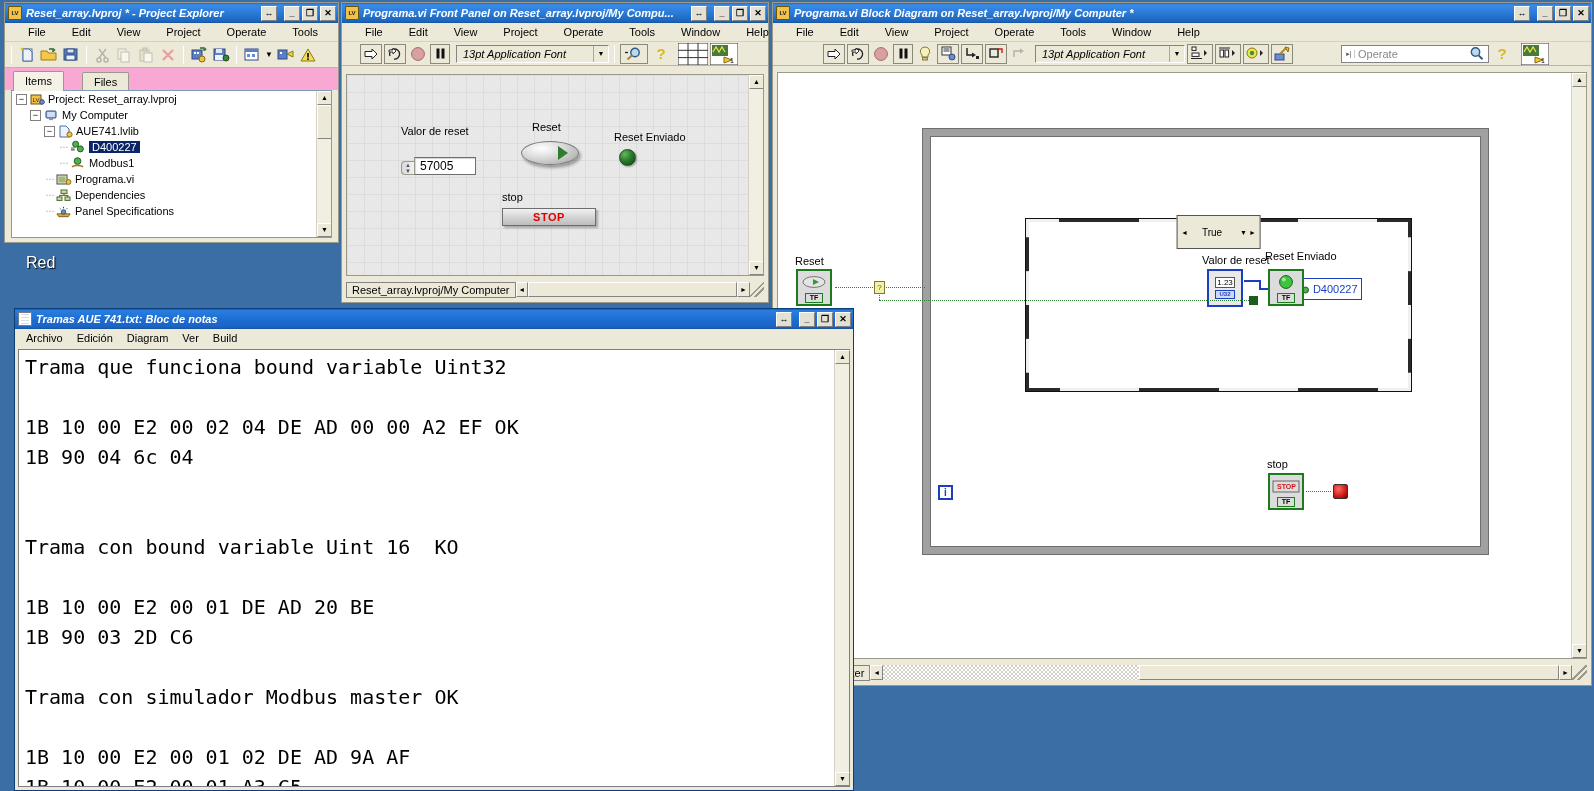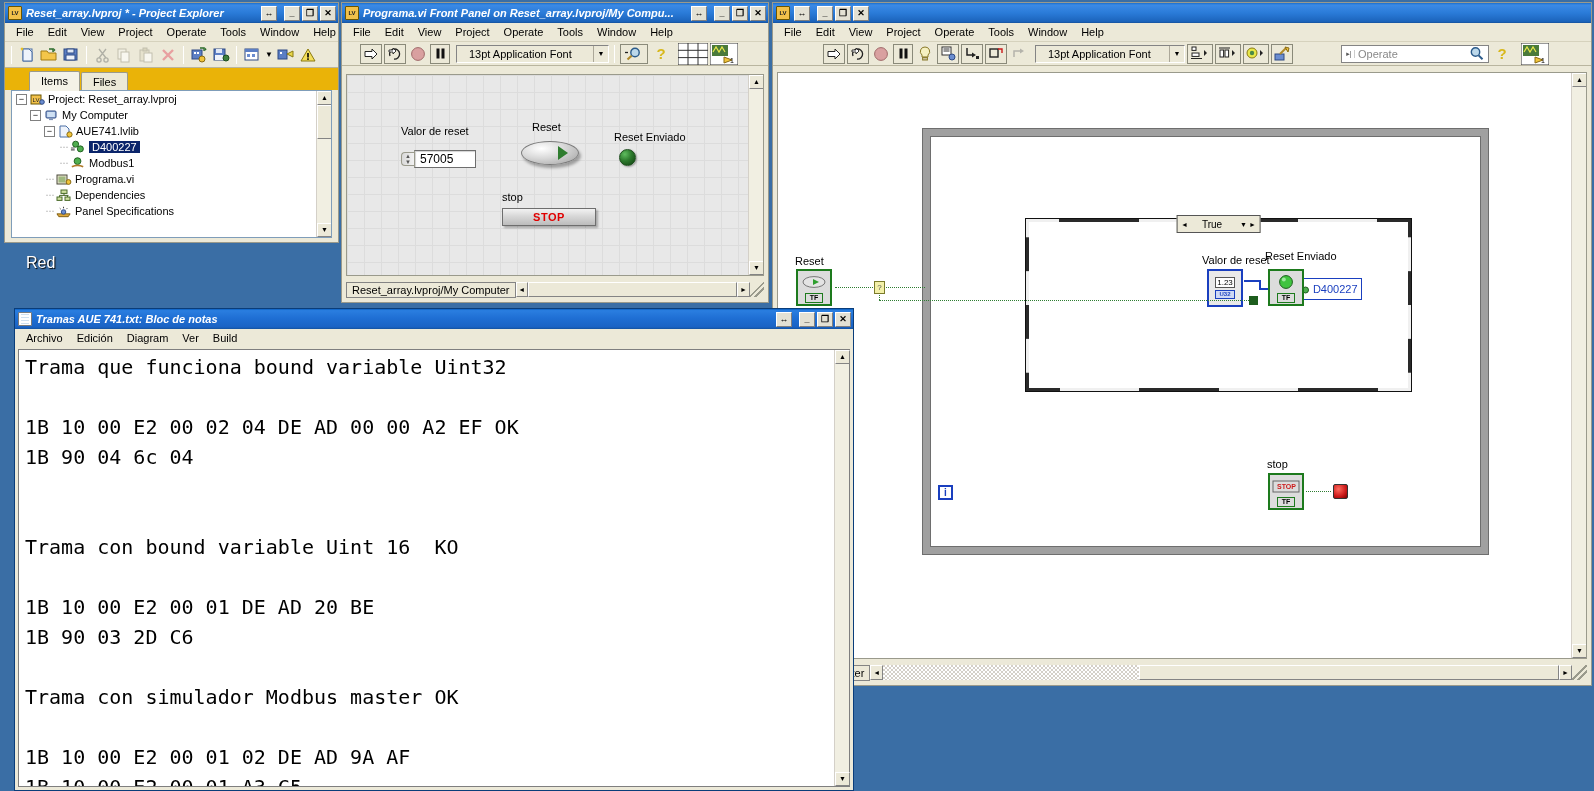--- a/index.html
+++ b/index.html
@@ -39,39 +39,39 @@
     border-top-color:#fff; border-left-color:#fff;
     font-size:9px; color:#000; text-align:center; line-height:13px; font-weight:bold;
   }
   .tb-btn.sep { margin-right:5px; }
 
   .menubar {
     height:19px; display:flex; align-items:center; gap:0px;
     background:#ece9d8; font-size:11px; color:#000; padding-left:4px;
     border-bottom:1px solid #d6d2bd;
   }
-  .menubar span { padding:16px 7px; }
+  .menubar span { padding:16px 7px;margin-left:12px; }
 
   .toolbar {
     height:26px; background:#ece9d8; display:flex; align-items:center;
     gap:2px; padding:0 3px; border-bottom:1px solid #b9b59f;
   }
   .ticon {
     width:20px; height:20px; position:relative; flex:0 0 auto;
     display:flex; align-items:center; justify-content:center;
     font-size:12px; line-height:1;
   }
   .tsep { width:1px; height:18px; background:#aca899; margin:0 3px; flex:0 0 auto;
           border-right:1px solid #fff; }
 
   
   #projexp { left:4px; top:2px; width:335px; height:241px; }
   #projexp .tabstrip {
-    height:22px; display:flex; align-items:flex-end; padding-left:24px;
-    background:#eab308; gap:1px;
+    height:22px; display:flex; align-items:flex-end; padding-left:8px;
+    background:#f9a8d4; gap:18px;
   }
   .tab {
     font-size:11px; padding:3px 11px 3px; background:#ece9d8;
     border:1px solid #9a9a8c; border-bottom:none; border-radius:2px 2px 0 0;
     position:relative; top:1px;
   }
   .tab.active { background:#f4f2e7; font-weight:normal; padding-bottom:4px; z-index:2; }
   .tree-panel {
     margin:0 6px 6px 6px; background:#fff; border:1px solid #7f9db9;
     height:148px; position:relative; overflow:hidden;
@@ -94,39 +94,39 @@
      display:flex; align-items:center; justify-content:center; font-size:10px; }
   .tlabel { font-size:11px; color:#000; }
   .tlabel.sel { background:#0a246a; color:#fff; padding:0 3px; }
 
   
   #fpwin { left:341px; top:2px; width:428px; height:301px; }
   #fpwin .toolbar { height:24px; }
   .fp-fontbox {
     height:18px; min-width:150px; background:#ece9d8; border:1px solid #848484;
     border-right-color:#fff; border-bottom-color:#fff;
-    display:flex; align-items:center; font-size:11px; padding-left:12px; color:#000;
+    display:flex; align-items:center; font-size:11px; padding-left:6px; color:#000;font-style:italic;
   }
   .fp-fontarrow { width:15px; border-left:1px solid #aca899; text-align:center;
      font-size:7px; line-height:16px; margin-left:auto; }
   .fp-canvas {
     position:absolute; left:4px; top:71px; right:4px; bottom:26px;
     background:#e8e8e8;
     background-image:
       linear-gradient(to right, #dcdcdc 1px, transparent 1px),
       linear-gradient(to bottom, #dcdcdc 1px, transparent 1px);
     background-size:17px 17px;
     border:1px solid #9a9a8c;
     overflow:hidden;
   }
   .fp-vscroll { position:absolute; right:0; top:0; bottom:0; width:15px; background:#f1efe2;
      border-left:1px solid #d4d0c8;}
   .fp-label { position:absolute; font-size:11px; color:#000; white-space:nowrap; }
   .numctl {
-    position:absolute; display:flex; align-items:center; height:32px;
+    position:absolute; display:flex; align-items:flex-end; height:32px;
   }
   .numctl .spin {
     width:13px; background:linear-gradient(to right,#d9d9d9,#f2f2f2);
     border:1px solid #9a9a8c; border-right:none;
     display:flex; flex-direction:column; align-items:center; justify-content:center;
     font-size:6px; line-height:6px; color:#555; border-radius:4px 0 0 4px;
   }
   .numctl .val {
     background:#fff; border:1px solid #6e6e6e; border-left:1px solid #9a9a8c;
     font-size:12px; padding:1px 6px 1px 5px; min-width:62px; color:#000;
@@ -195,21 +195,21 @@
   
   .casestruct {
     position:absolute; border:7px solid; background:#fff;
     border-image: repeating-conic-gradient(#2a2a2a 0% 25%, #f0f0f0 0% 50%) 0 0/3px 3px;
     border-image-slice:7; border-image-repeat:repeat;
     outline:1px solid #111;
   }
   .case-sel {
     position:absolute; top:-11px; left:50%; transform:translateX(-50%);
     height:14px; display:flex; align-items:center; background:#ece9d8;
-    border:1px solid #555; font-size:10px; padding:8px 2px; z-index:4;
+    border:1px solid #555; font-size:10px; padding:16px 2px; z-index:4;
   }
   .case-sel .ar { padding:0 2px; font-size:7px; }
   .case-sel .lbl { min-width:44px; text-align:center; }
   .case-sel .dn { font-size:7px; padding-left:6px; }
 
   .bd-term {
     position:absolute; border:2px solid #1d7a1d; background:#dcdcdc;
     display:flex; flex-direction:column; align-items:center; justify-content:center;
   }
   .bd-term .glyph { height:20px; display:flex; align-items:center; justify-content:center; }
@@ -600,20 +600,21 @@
     <span class="sb-track"></span>
     <span class="sb-thumb"></span>
     <span class="sb-arrow">►</span>
     <span class="corner-grip"></span>
   </div>
 </div>
 
 <div class="win" id="bdwin">
   <div class="titlebar lv">
     <span class="title-icon">LV</span>
+    <span class="title-text">Programa.vi Block Diagram on Reset_array.lvproj/My Computer *</span>
     <span class="title-btns">
       <span class="tb-btn sep">↔</span>
       <span class="tb-btn">_</span>
       <span class="tb-btn">❐</span>
       <span class="tb-btn">✕</span>
     </span>
   </div>
 
   <div class="menubar">
     <span>File</span>

